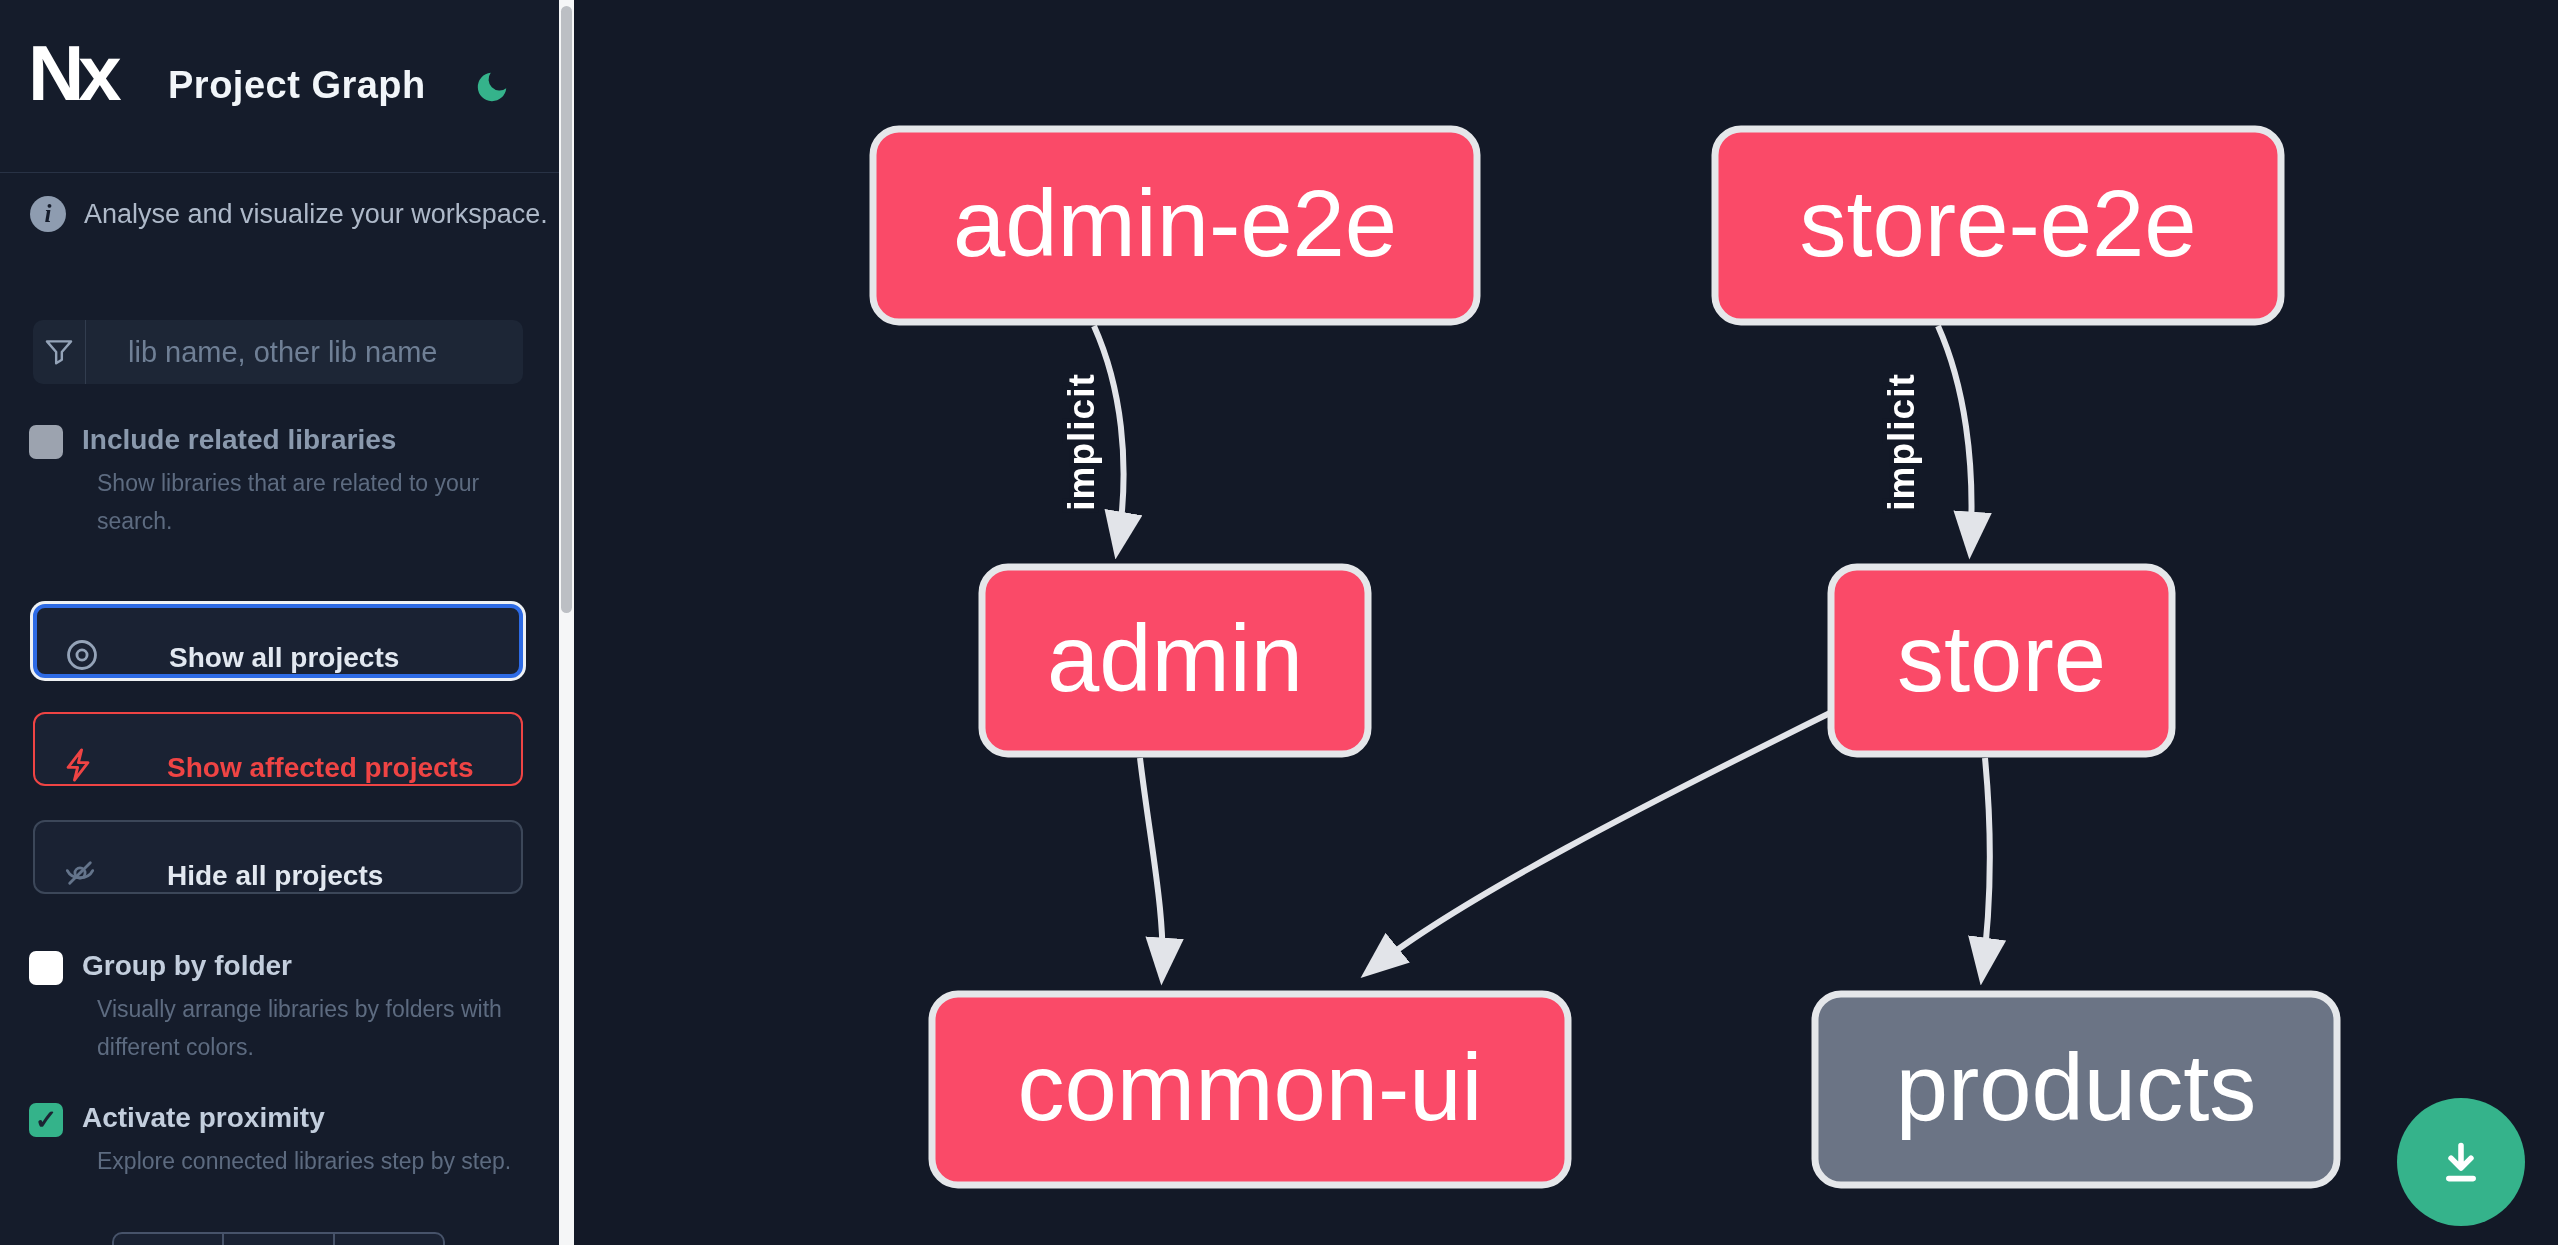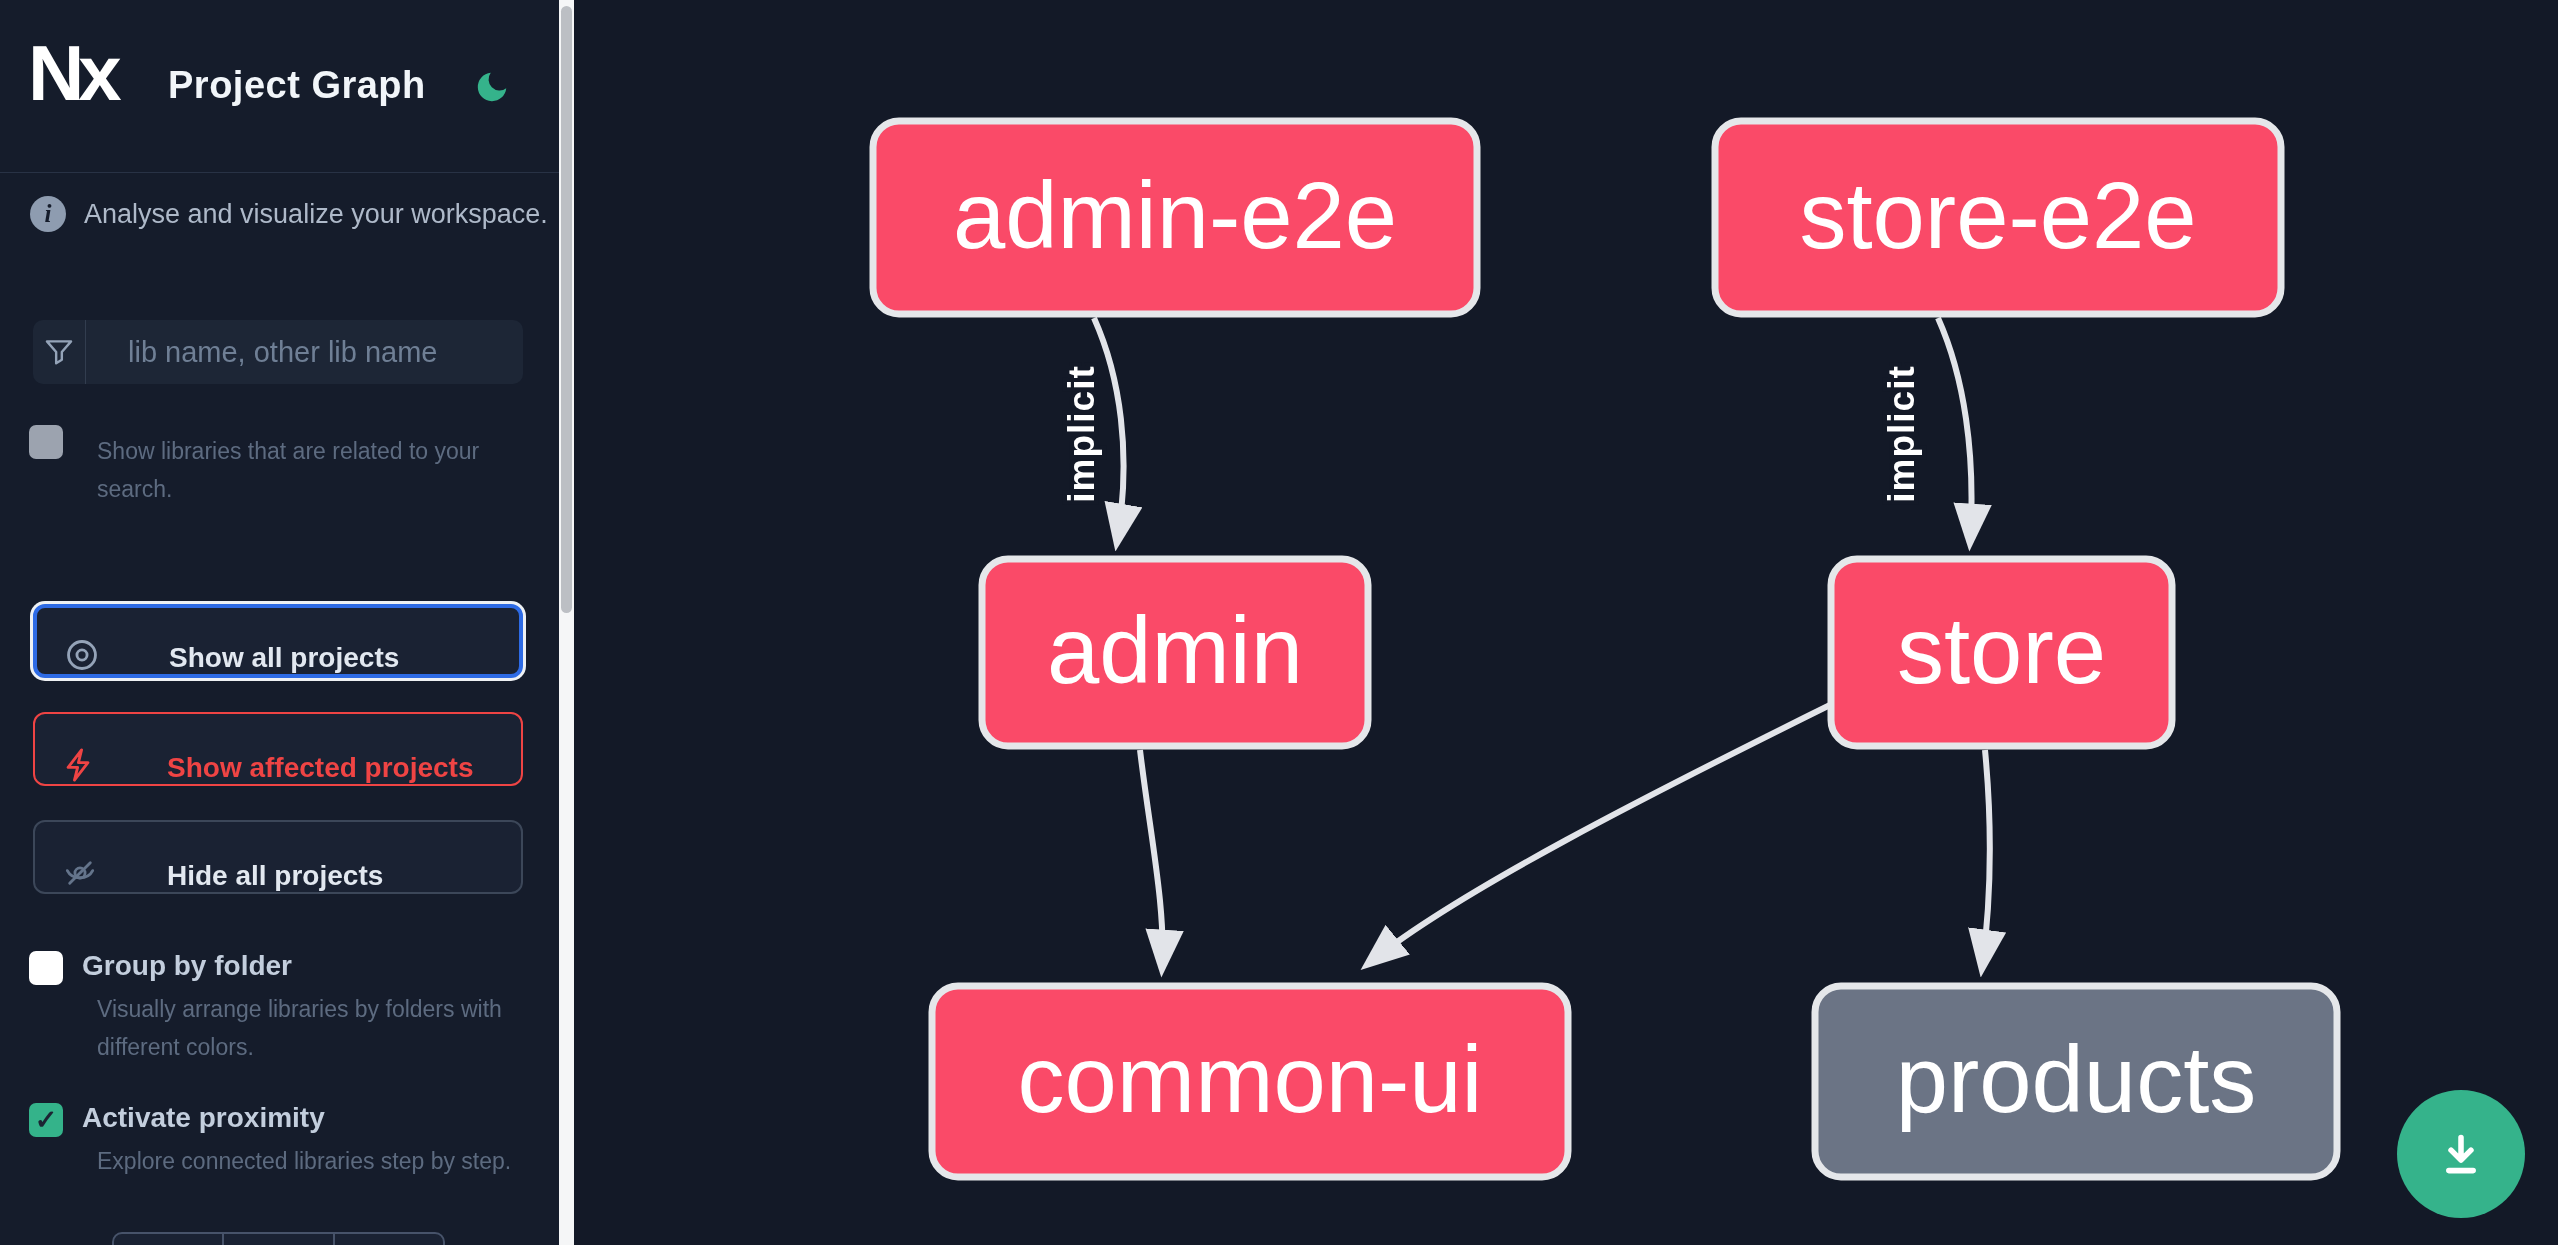--- a/index.html
+++ b/index.html
@@ -2,21 +2,21 @@
 <html><head>
 <meta charset="utf-8">
 <style>
   * { margin:0; padding:0; box-sizing:border-box; }
   html,body { width:2558px; height:1245px; overflow:hidden; background:#131927;
               font-family:"Liberation Sans", sans-serif; }
 
   
   .sidebar { position:absolute; left:0; top:0; width:559px; height:1245px;
              background:#151c2b; z-index:5; }
-  .canvas  { position:absolute; left:574px; top:4px; width:1984px; height:929px;
+  .canvas  { position:absolute; left:574px; top:12px; width:1984px; height:929px;
              background:#131927; }
 
   
   .scroll-track { position:absolute; left:559px; top:0; width:15px; height:1245px;
                   background:#f5f6f7; z-index:6; }
   .scroll-thumb { position:absolute; left:2px; top:6px; width:11px; height:607px;
                   background:#bcbfc4; border-radius:7px; }
 
   
   .hdr { position:absolute; left:0; top:0; width:559px; height:173px;
@@ -107,20 +107,21 @@
     <div class="search-icon-cell">
       <svg width="34" height="34" viewBox="0 0 24 24" fill="none" stroke="#94a3b8" stroke-width="1.7" stroke-linejoin="round">
         <path d="M3.5 4.5h17l-6.5 7.5v5.5l-4 2.5v-8z"></path>
       </svg>
     </div>
     <input type="text" placeholder="lib name, other lib name" style="">
   </div>
 
   <div class="toggle" style="top:424px">
     <div class="cb gray"></div>
+    <div class="tg-label muted">Include related libraries</div>
     <div class="tg-desc">Show libraries that are related to your search.</div>
   </div>
 
   <div class="btn btn-show">
     <svg class="ico" viewBox="0 0 24 24" fill="none" stroke="#94a3b8" stroke-width="1.8">
       <circle cx="12" cy="12" r="8.5"></circle>
         <circle cx="12" cy="12" r="3.2"></circle>
     </svg>
     <div class="lbl">Show all projects</div>
   </div>

